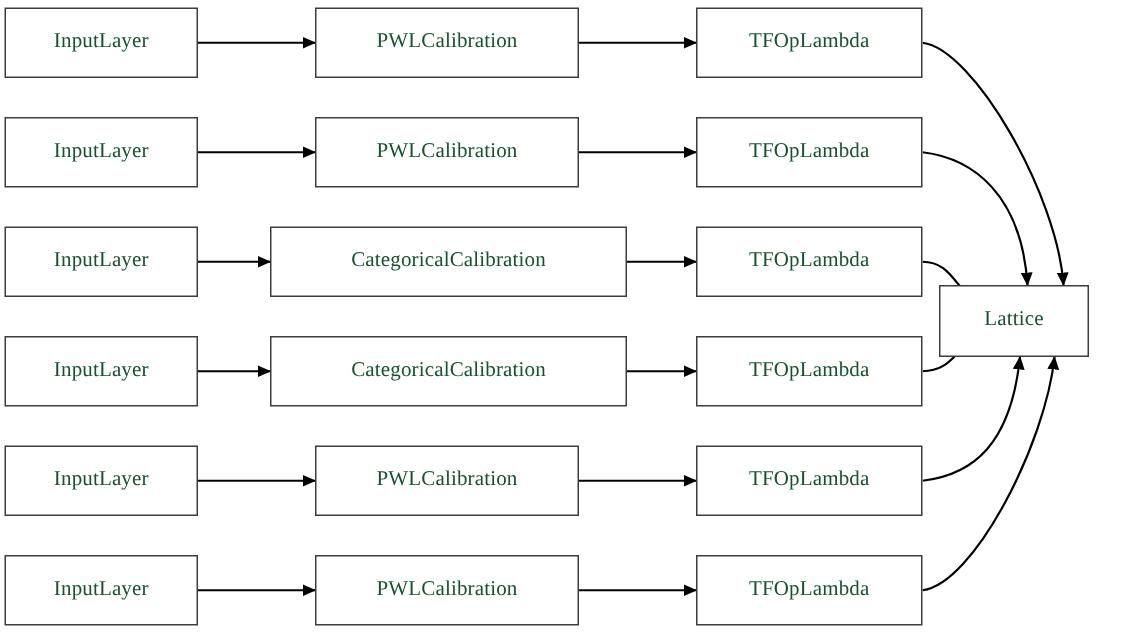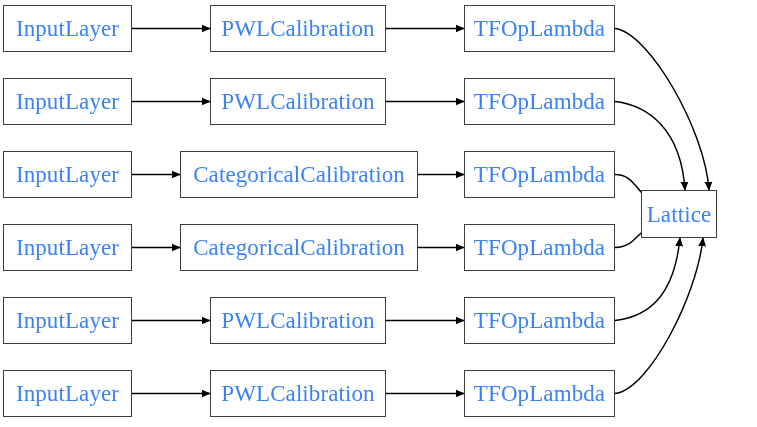--- a/index.html
+++ b/index.html
@@ -25,22 +25,22 @@
     pointer-events: none;
   }
   .node {
     position: absolute;
     box-sizing: border-box;
     border: 1.3px solid #3d3d3d;
     background: #ffffff;
     display: flex;
     align-items: center;
     justify-content: center;
-    color: #3b82f6;
-    font-size: 23px;
+    color: #14532d;
+    font-size: 14px;
     line-height: 1;
     letter-spacing: 0.1px;
     white-space: nowrap;
     z-index: 2;
   }
   .node-label {
     display: block;
     transform: translateY(-0.5px);
   }
 </style>
@@ -128,18 +128,18 @@
       </div>
       <div class="node" style="left: 464px; top: 224px; width: 151px; height: 47px;">
         <span class="node-label">TFOpLambda</span>
       </div>
       <div class="node" style="left: 464px; top: 297px; width: 151px; height: 47px;">
         <span class="node-label">TFOpLambda</span>
       </div>
       <div class="node" style="left: 464px; top: 370px; width: 151px; height: 47px;">
         <span class="node-label">TFOpLambda</span>
       </div>
-      <div class="node" style="left: 641px; top: 190px; width: 76px; height: 48px;">
+      <div class="node" style="left: 626px; top: 190px; width: 100px; height: 48px;">
         <span class="node-label">Lattice</span>
       </div>
     </div>
 
 </div>
 
 </body></html>

